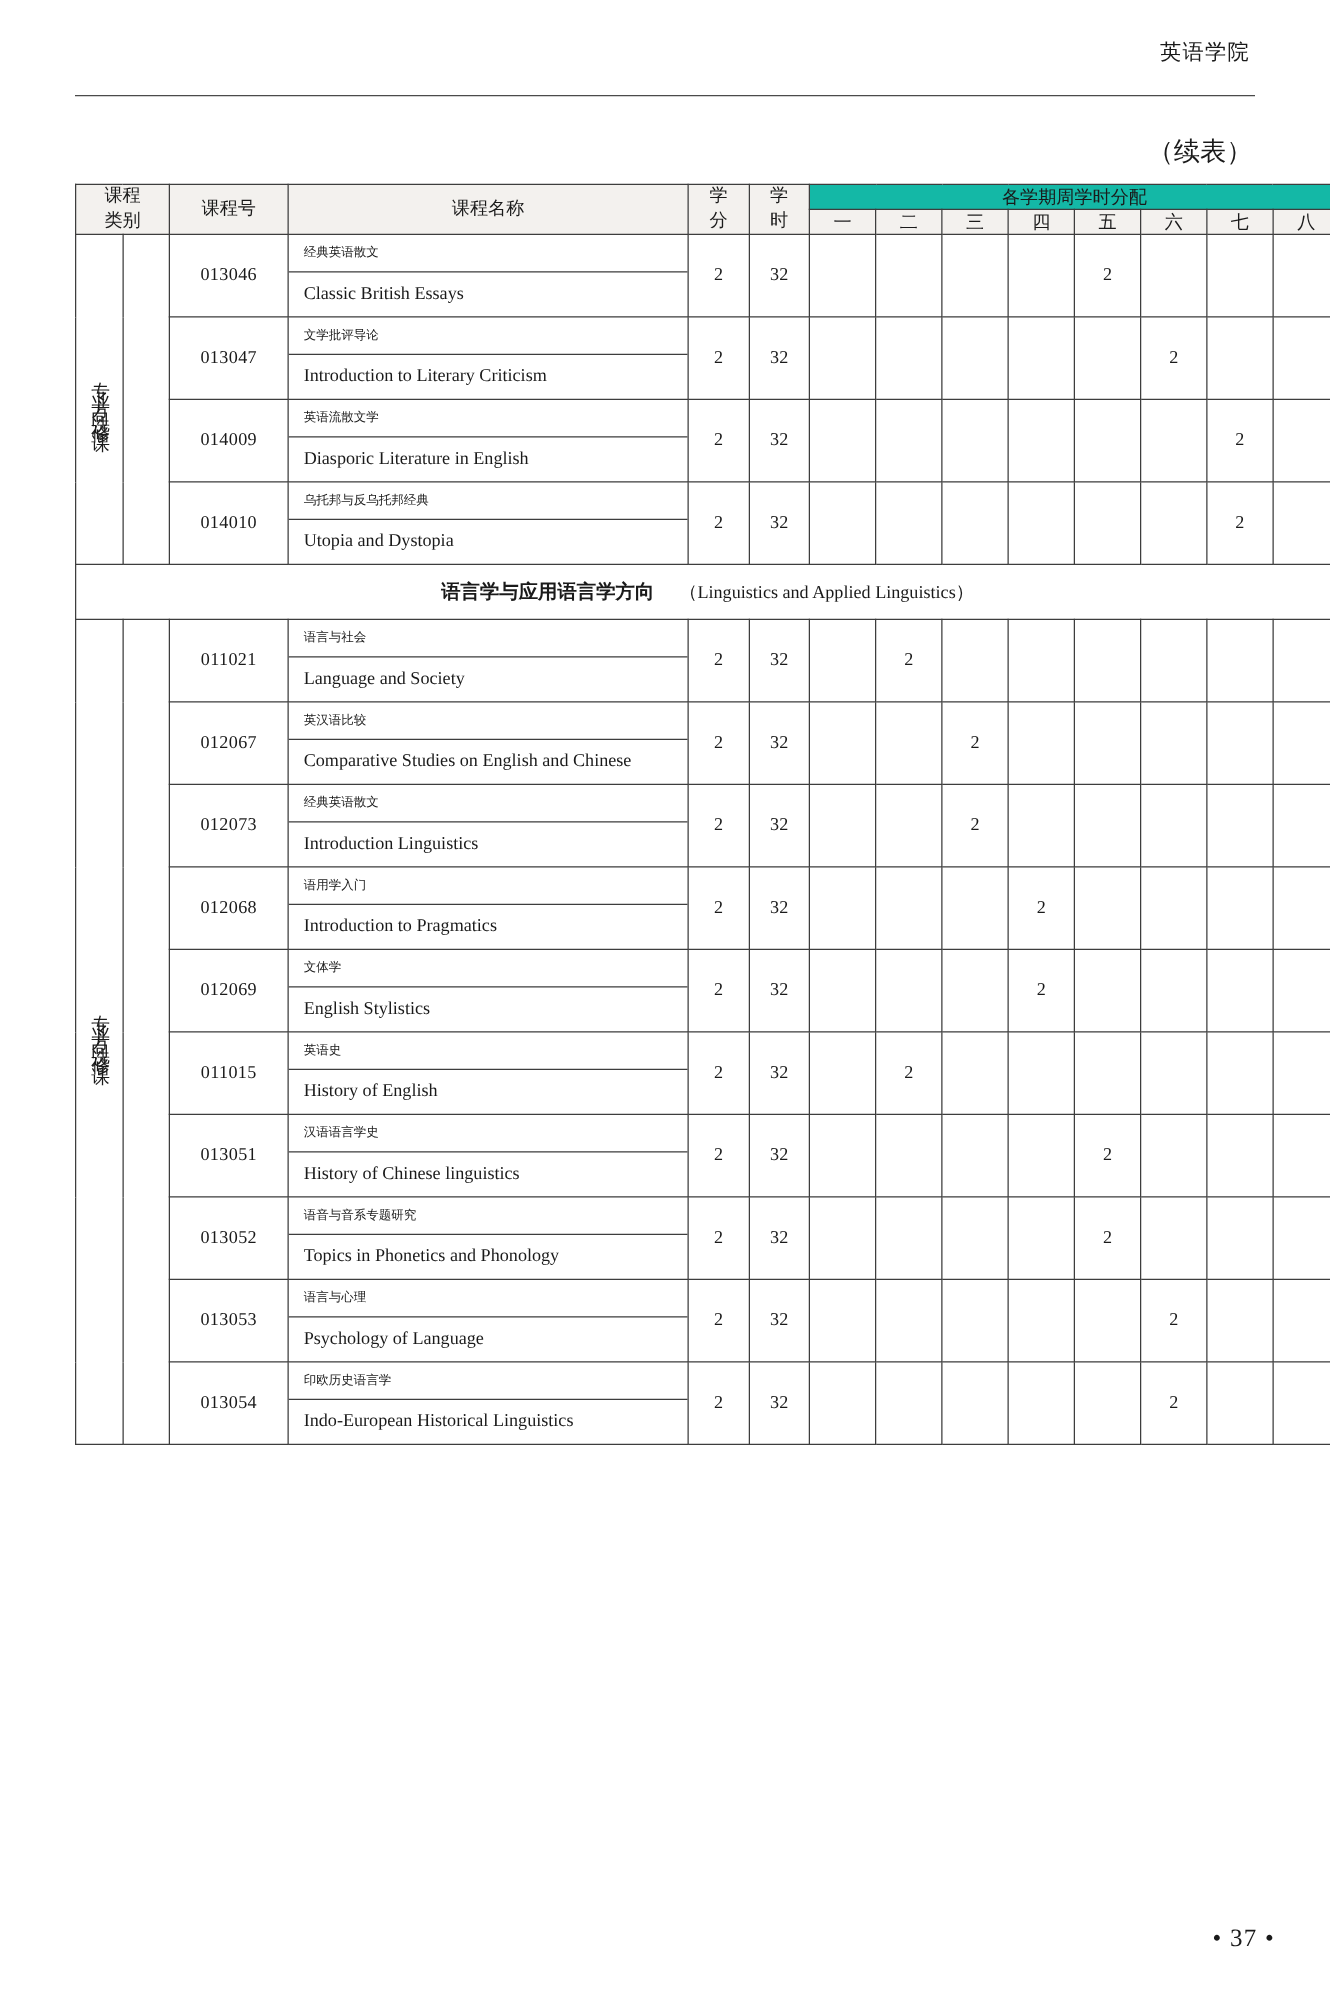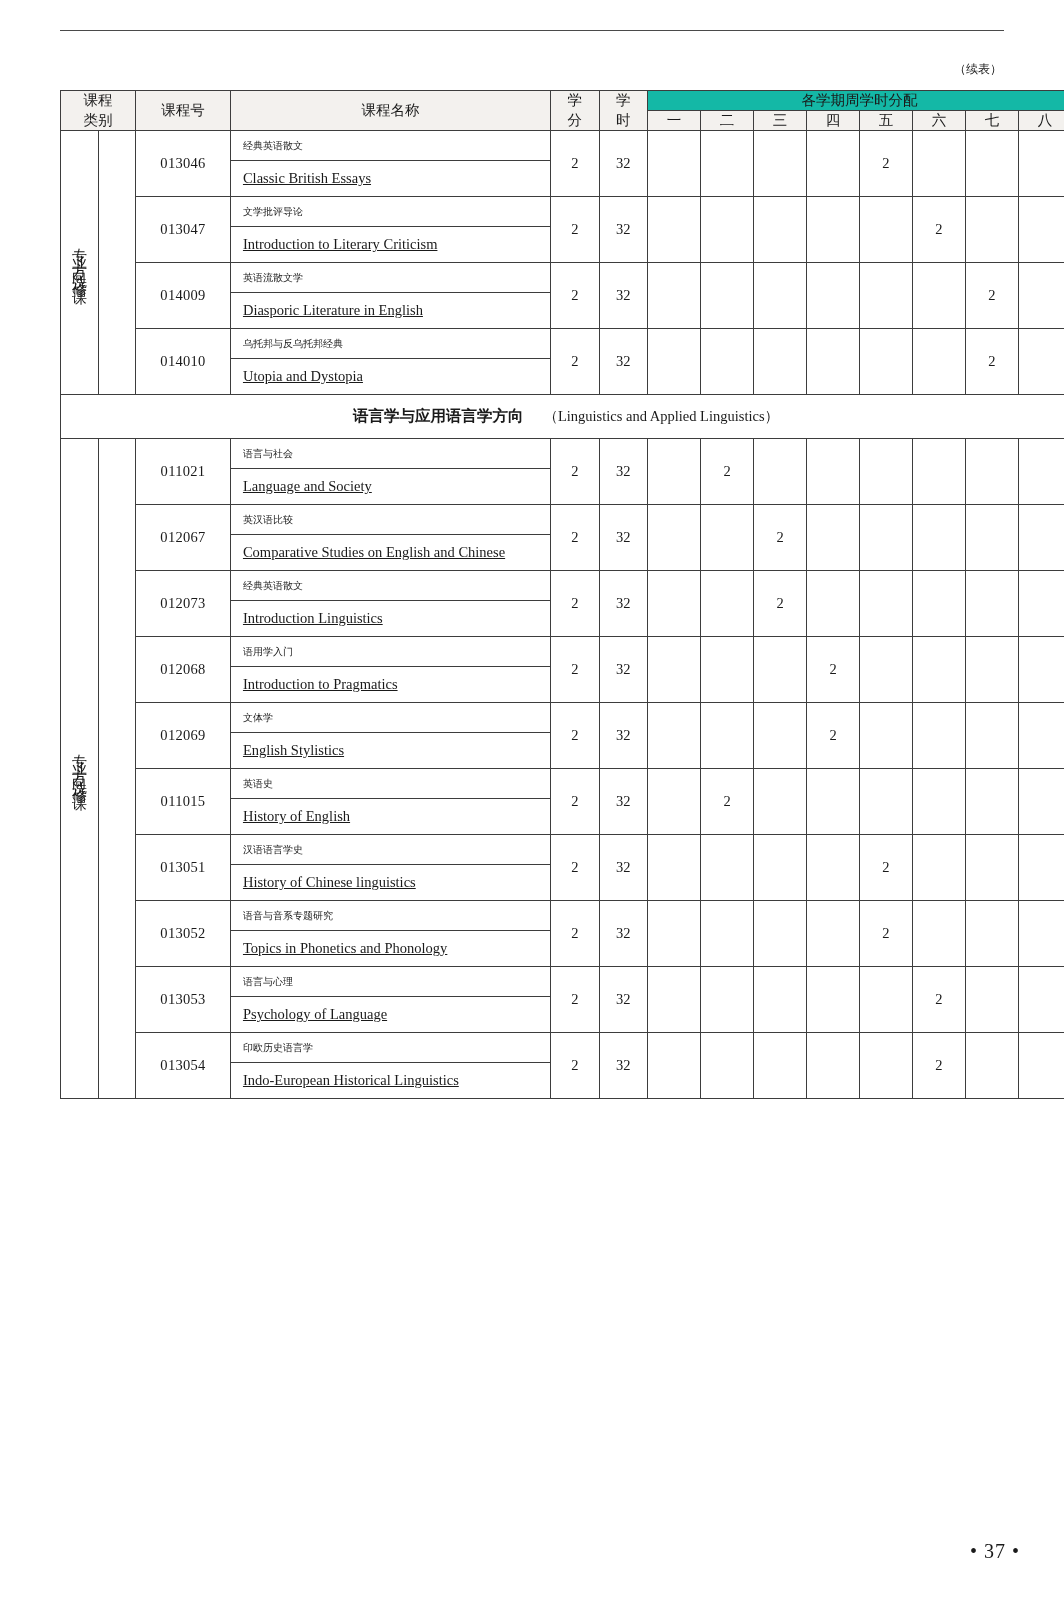--- a/index.html
+++ b/index.html
@@ -29,21 +29,21 @@
     letter-spacing: 1px;
     padding-right: 4px;
     color: #1a1a1a;
   }
   .header-rule {
     border-bottom: 1.2px solid #4a4a4a;
     margin: 0 0 0 0;
   }
   .cont-label {
     text-align: right;
-    font-size: 12px;
+    font-size: 21px;
     margin-top: 30px;
     margin-bottom: 12px;
     padding-right: 2px;
   }
   
   table.curriculum {
     border-collapse: collapse;
     width: 1012px;
     table-layout: fixed;
     margin: 0 auto;
@@ -108,21 +108,20 @@
     border-bottom: 1px solid #3d3d3d;
     font-size: 10px;
     line-height: 1.5;
   }
   .name-en {
     text-align: left;
     padding: 7px 10px 7px 12px;
     font-size: 14.5px;
     line-height: 1.45;
     font-family: "Liberation Serif", serif;
-    text-decoration: underline;
   }
   td.num-cell { font-size: 14.5px; }
   td.term-cell { font-size: 14.5px; }
 
   tr.section-row td {
     padding: 11px 4px;
     font-size: 15.5px;
     text-align: center;
     font-weight: bold;
   }
@@ -139,20 +138,23 @@
     bottom: 42px;
     font-size: 20px;
     letter-spacing: 1px;
   }
 </style>
 </head>
 <body>
 
 <div class="page">
 
+  <div class="header">
+    <span>英语学院</span>
+  </div>
   <div class="header-rule"></div>
 
   <div class="cont-label">（续表）</div>
 
   <table class="curriculum">
     <colgroup>
       <col style="width:34px">
       <col style="width:34px">
       <col style="width:86px">
       <col style="width:290px">

